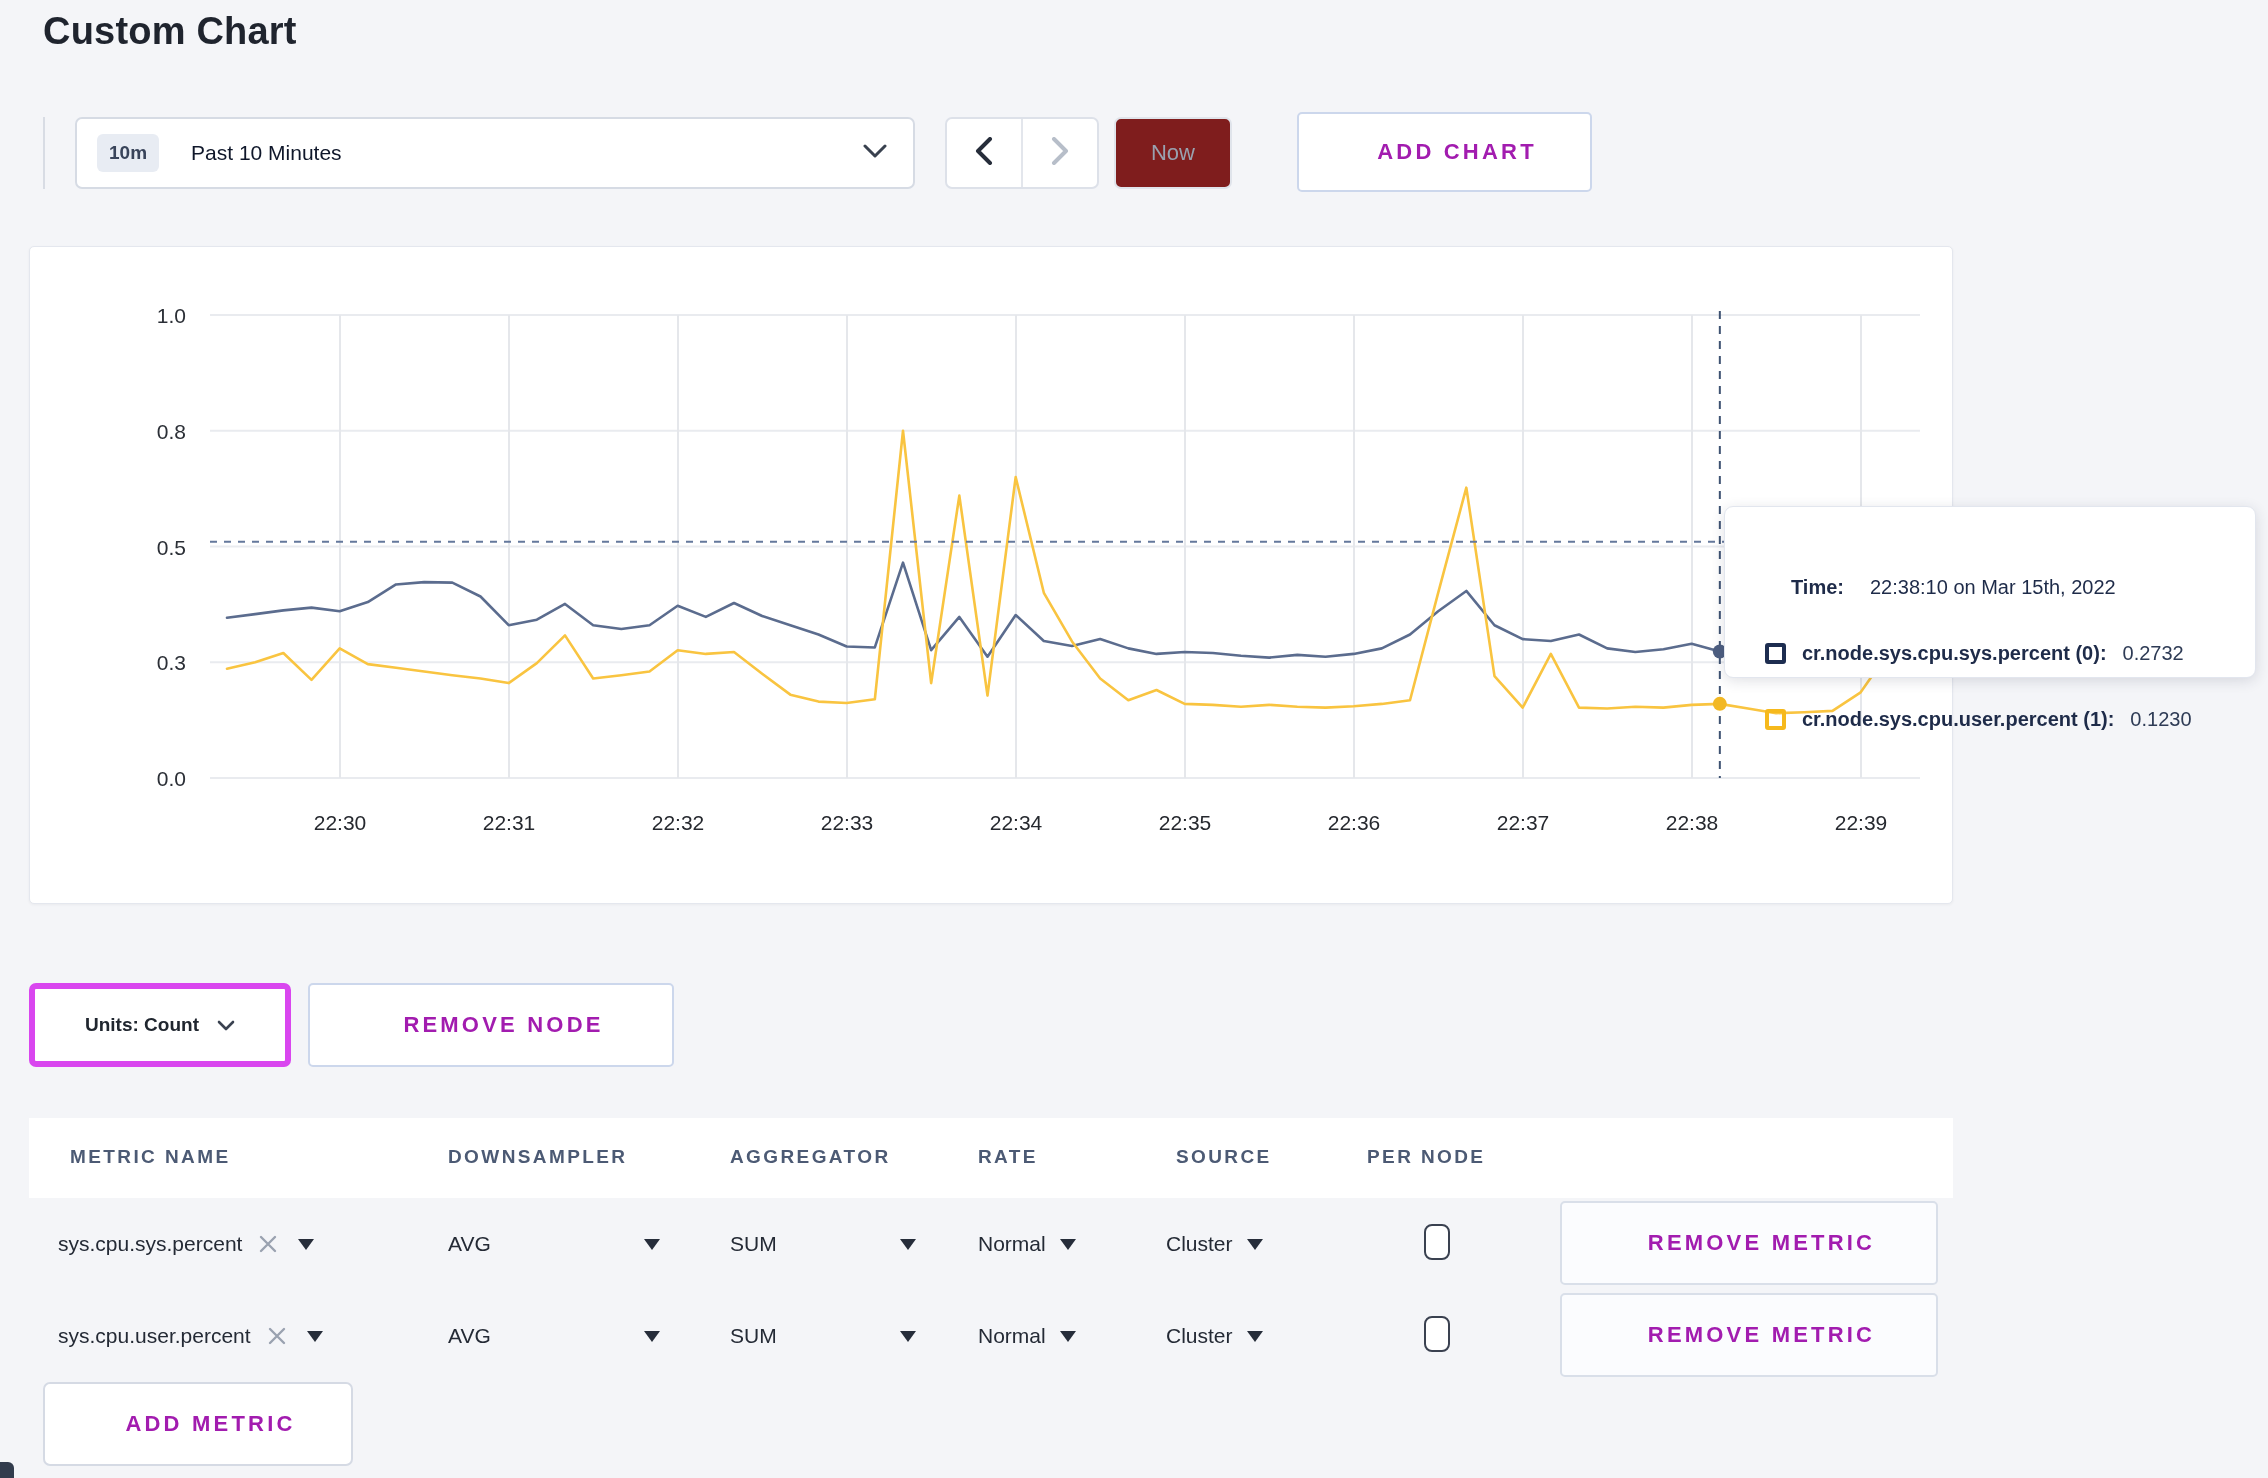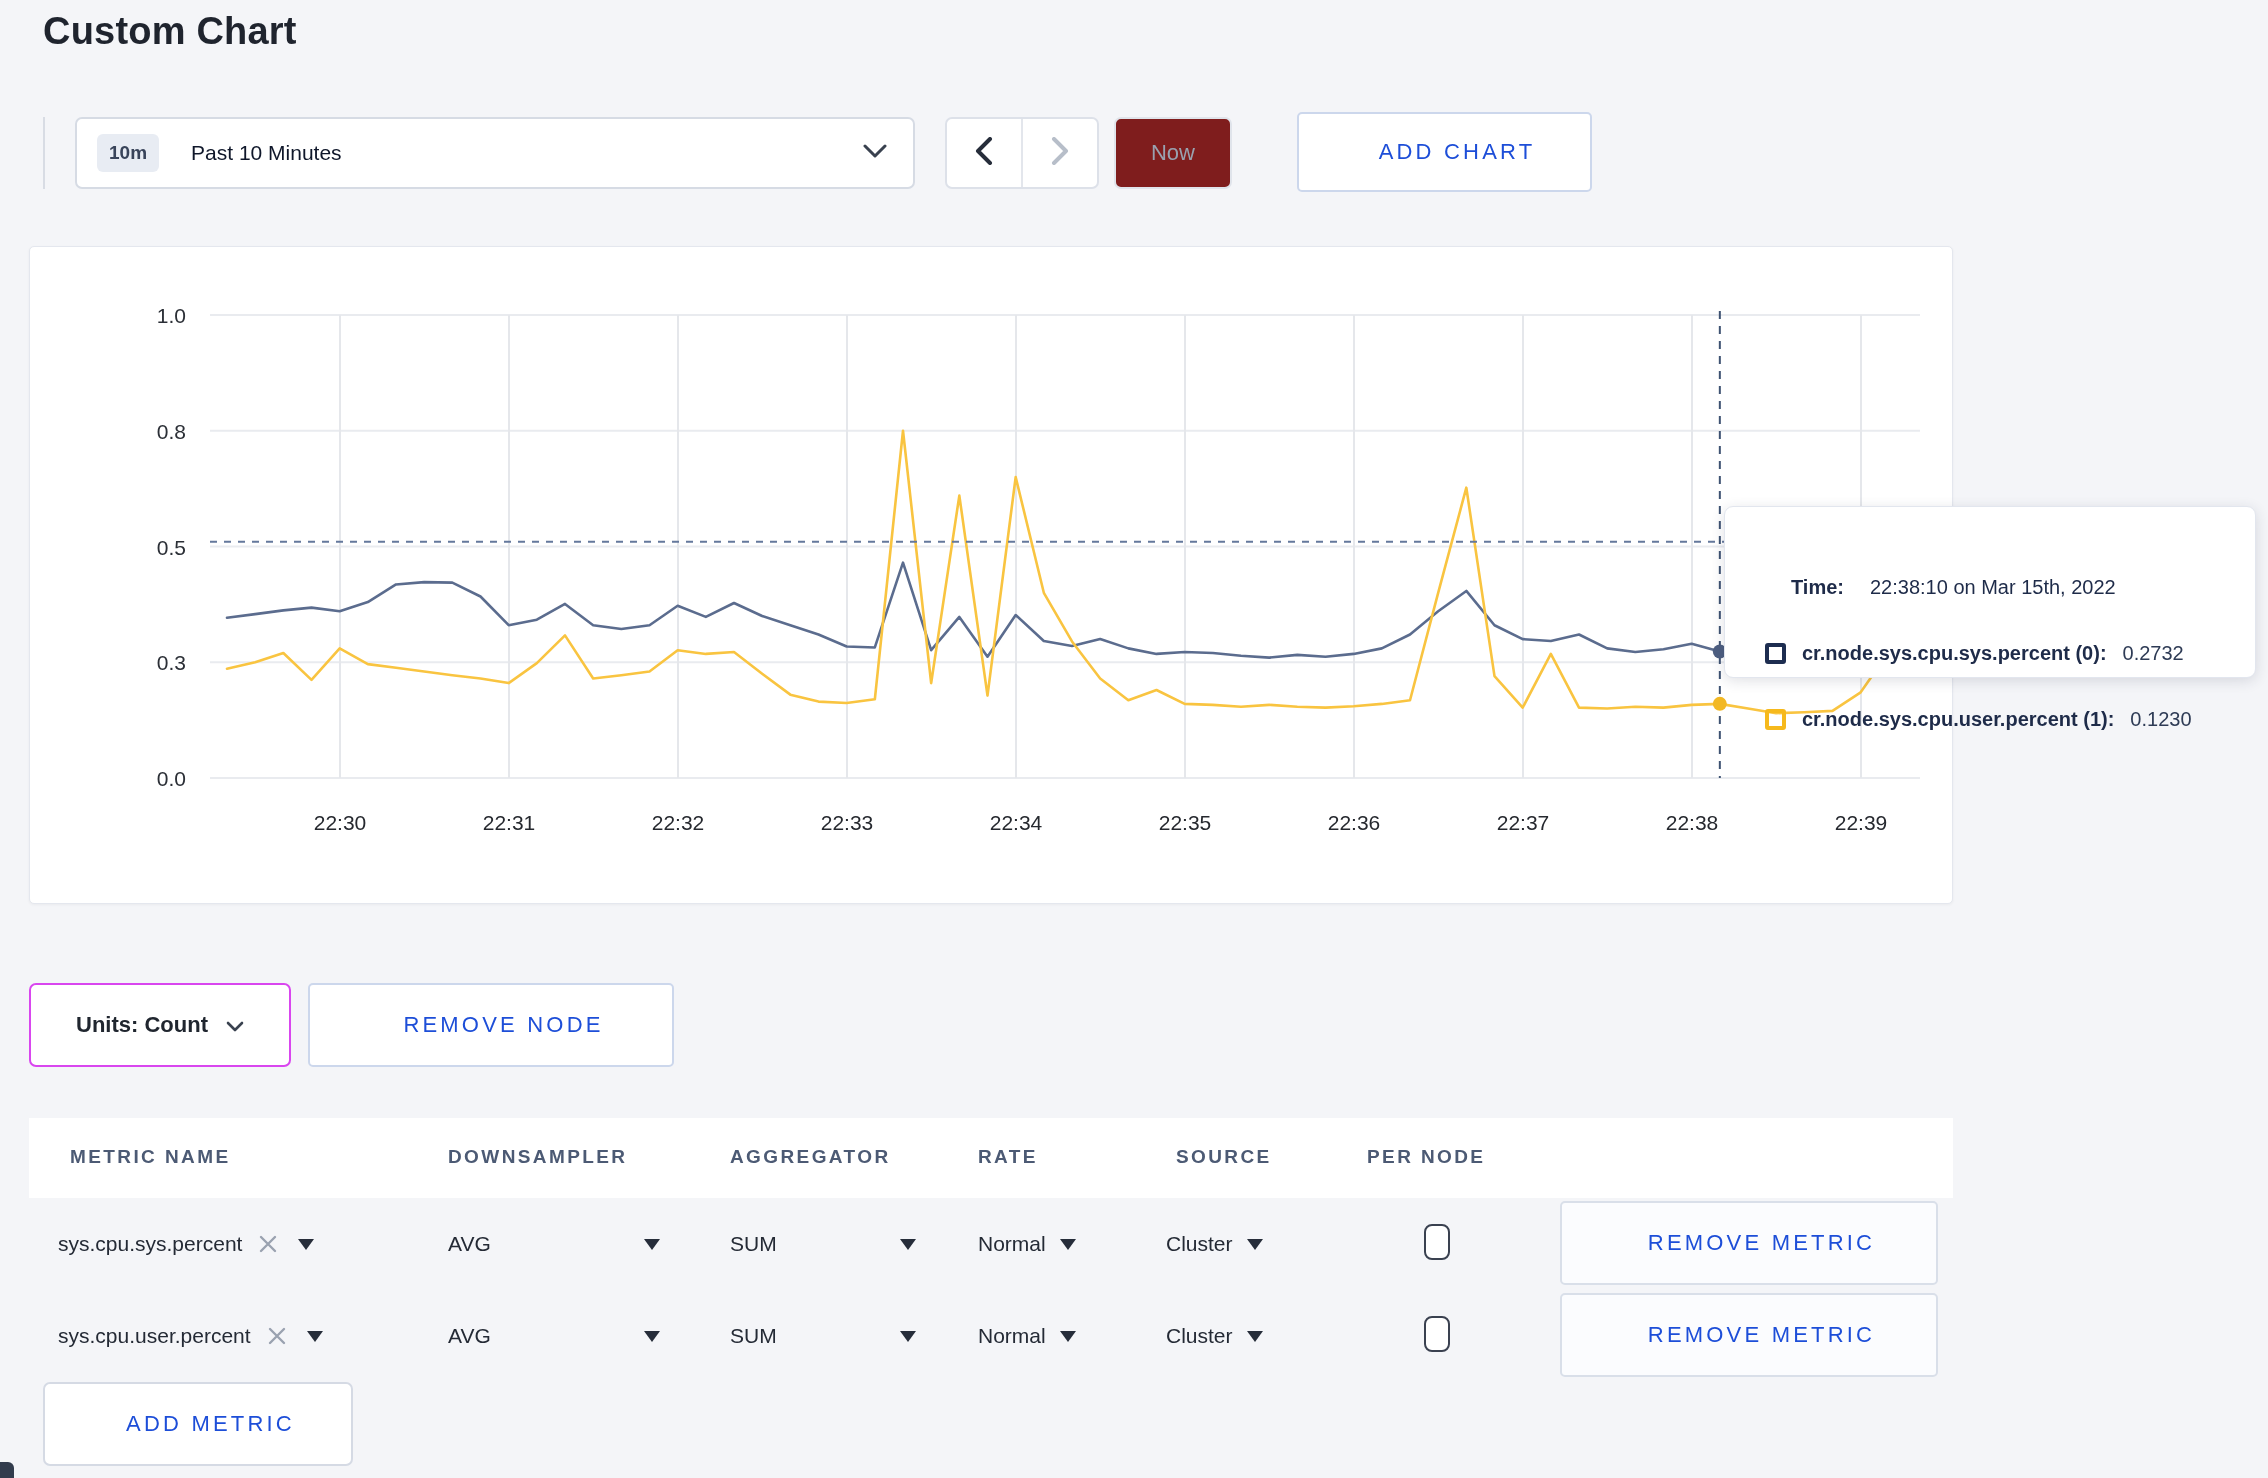--- a/index.html
+++ b/index.html
@@ -40,21 +40,21 @@
 
   .now-btn {
     left:1114px; top:117px; width:118px; height:72px;
     background:#7f1d1d; border:2px solid #e0e4eb; border-radius:7px;
     display:flex; align-items:center; justify-content:center;
     font-size:22px; color:#99a1af; cursor:pointer;
   }
 
   .btn-blue {
     background:#fff; border:2px solid #ccd7ec; border-radius:5px;
-    color:#1d4ed8; font-size:22px; font-weight:400; letter-spacing:3.2px;
+    color:#a21caf; font-size:22px; font-weight:700; letter-spacing:3.2px;
     display:flex; align-items:center; justify-content:center; cursor:pointer;padding-left:25px;
   }
   .add-chart-btn { left:1297px; top:112px; width:295px; height:80px; }
 
   
   .chart-card {
     left:29px; top:246px; width:1924px; height:658px;
     background:#fff; border:1px solid #e4e7ee; border-radius:5px;
     box-shadow:0 1px 3px rgba(30,40,60,.05);
   }
@@ -70,23 +70,23 @@
   }
   .tt-row { display:flex; align-items:center; margin-bottom:22px;margin-top:43px; }
   .tt-time-label { font-weight:700; margin:0 26px 0 26px; }
   .tt-swatch { width:21px; height:21px; border-radius:3px; border:4px solid; margin-right:16px; flex:none; }
   .tt-label { font-weight:700; }
   .tt-value { margin-left:16px; color:#2e3b55; }
 
   
   .units-btn {
     left:29px; top:983px; width:262px; height:84px;
-    background:#fff; border:2px solid #d946ef; border-radius:7px;
+    background:#fff; border:6px solid #d946ef; border-radius:7px;
     display:flex; align-items:center; justify-content:center; gap:18px;
-    font-size:22px; font-weight:700; color:#20262f; cursor:pointer;
+    font-size:19px; font-weight:700; color:#20262f; cursor:pointer;
   }
   .remove-chart-btn { left:308px; top:983px; width:366px; height:84px; }
 
   
   .table-header-band { left:29px; top:1118px; width:1924px; height:80px; background:#fff; }
   .th {
     top:1146px; font-size:19px; font-weight:600; letter-spacing:2.4px;
     color:#4c5a74;
   }
   .cell { display:flex; align-items:center; font-size:21px; color:#242a35; }

